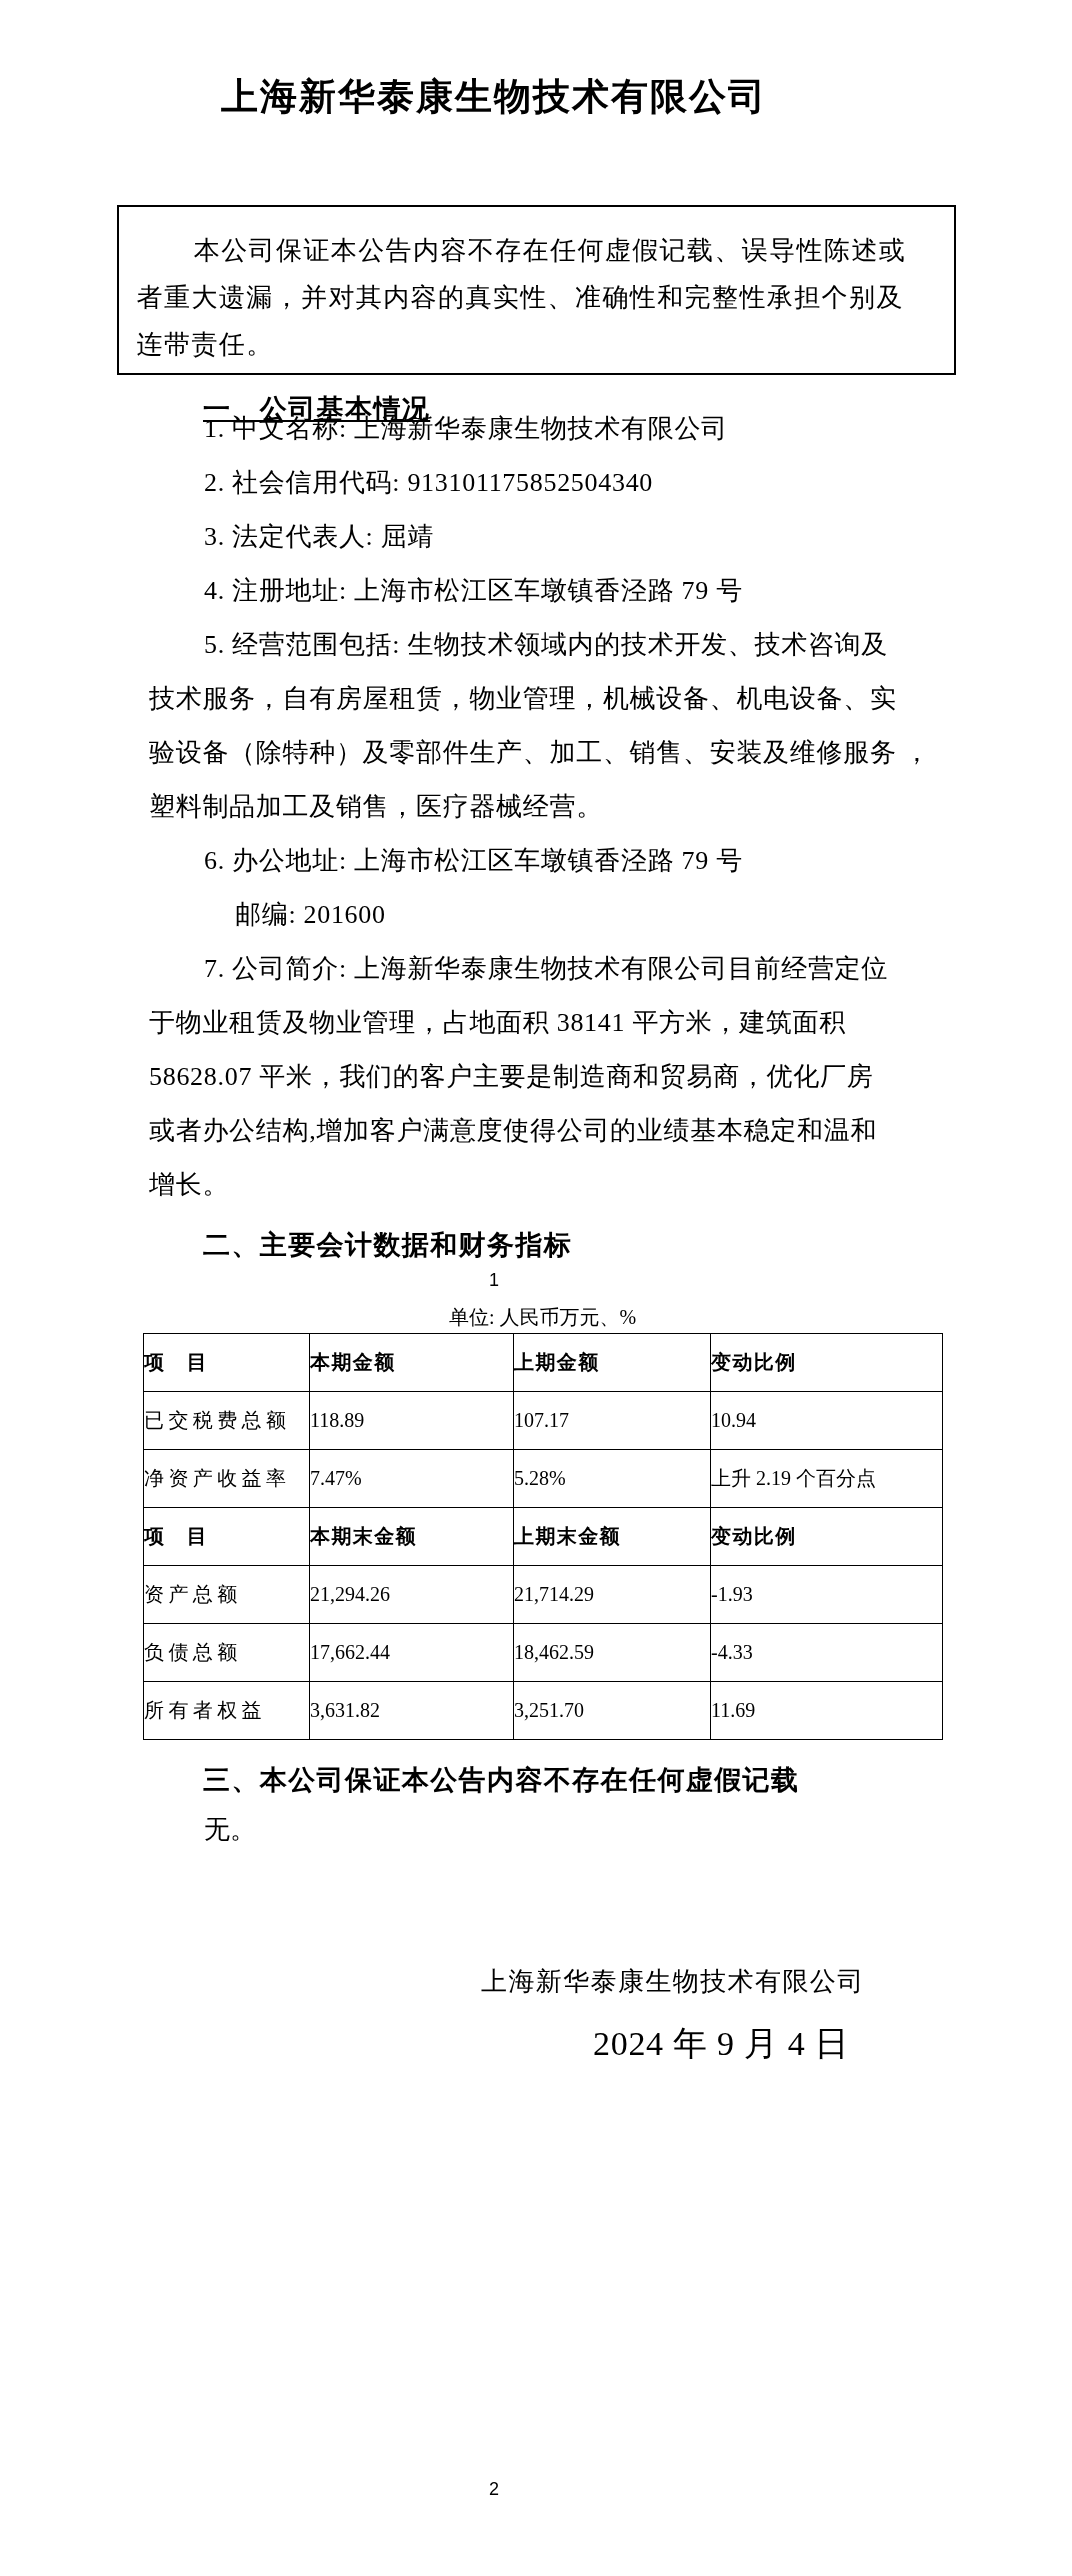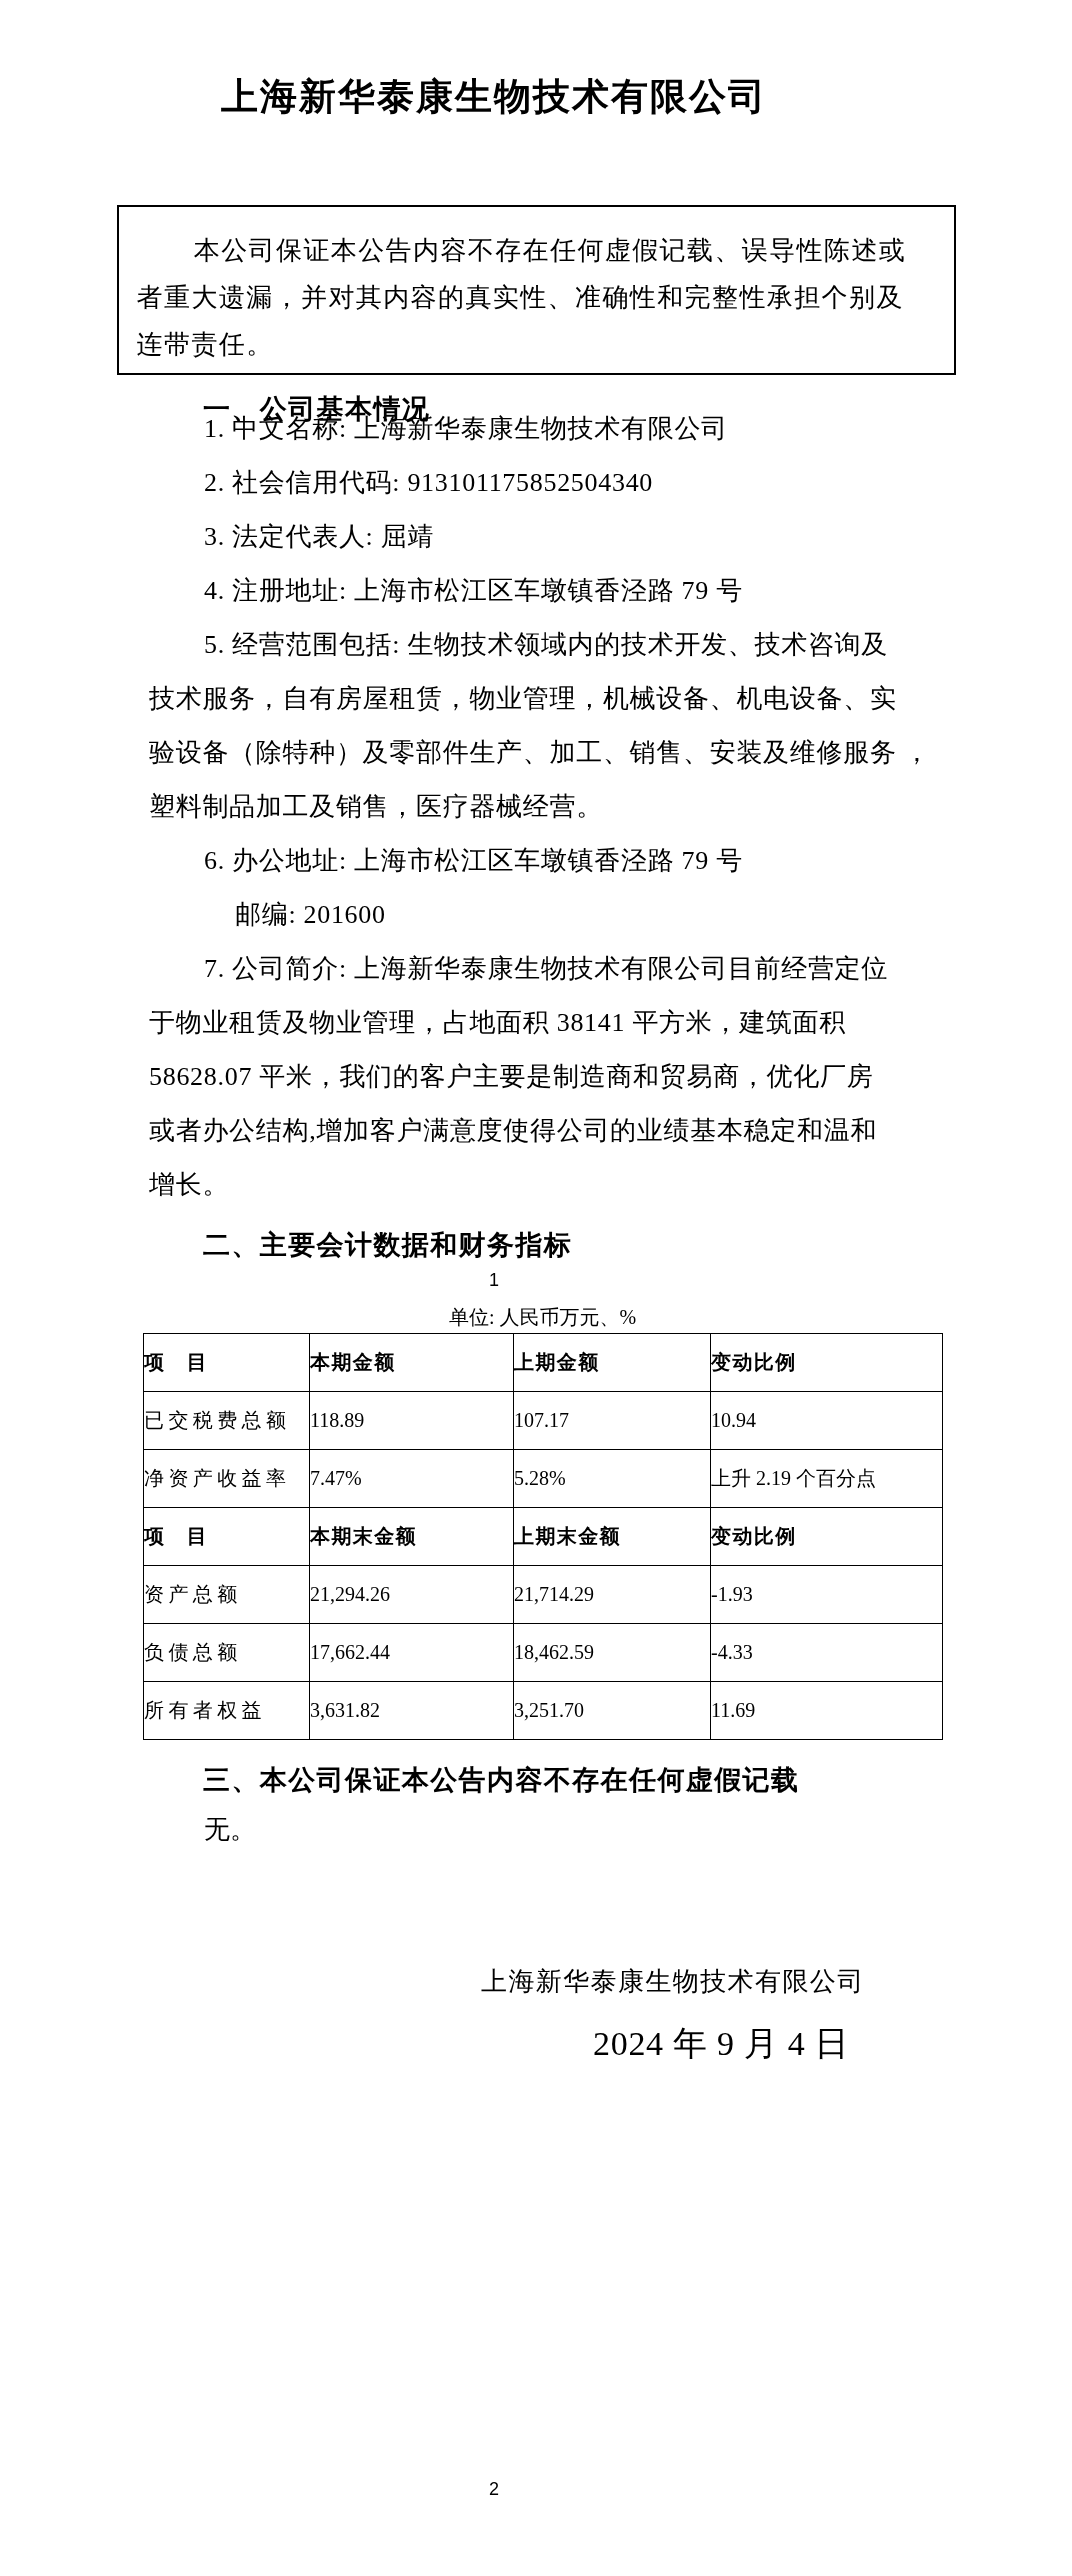--- a/index.html
+++ b/index.html
@@ -37,21 +37,21 @@
   .disclaimer-box .fl { text-indent: 2.2em; }
   .sec-heading {
     position: absolute;
     left: 203px;
     font-family: "Liberation Sans", "DejaVu Sans", sans-serif;
     font-weight: bold;
     font-size: 27px;
     letter-spacing: 1.4px;
     white-space: nowrap;
   }
-  .h1pos { top: 391px; }
+  .h1pos { top: 391px; text-decoration: underline; }
   .h2pos { top: 1227px; }
   .h3pos { top: 1762px; }
   .content {
     position: absolute;
     top: 402px; left: 149px;
     width: 838px;
     font-size: 26px;
     line-height: 54px;
     letter-spacing: 0.7px;
     white-space: nowrap;

